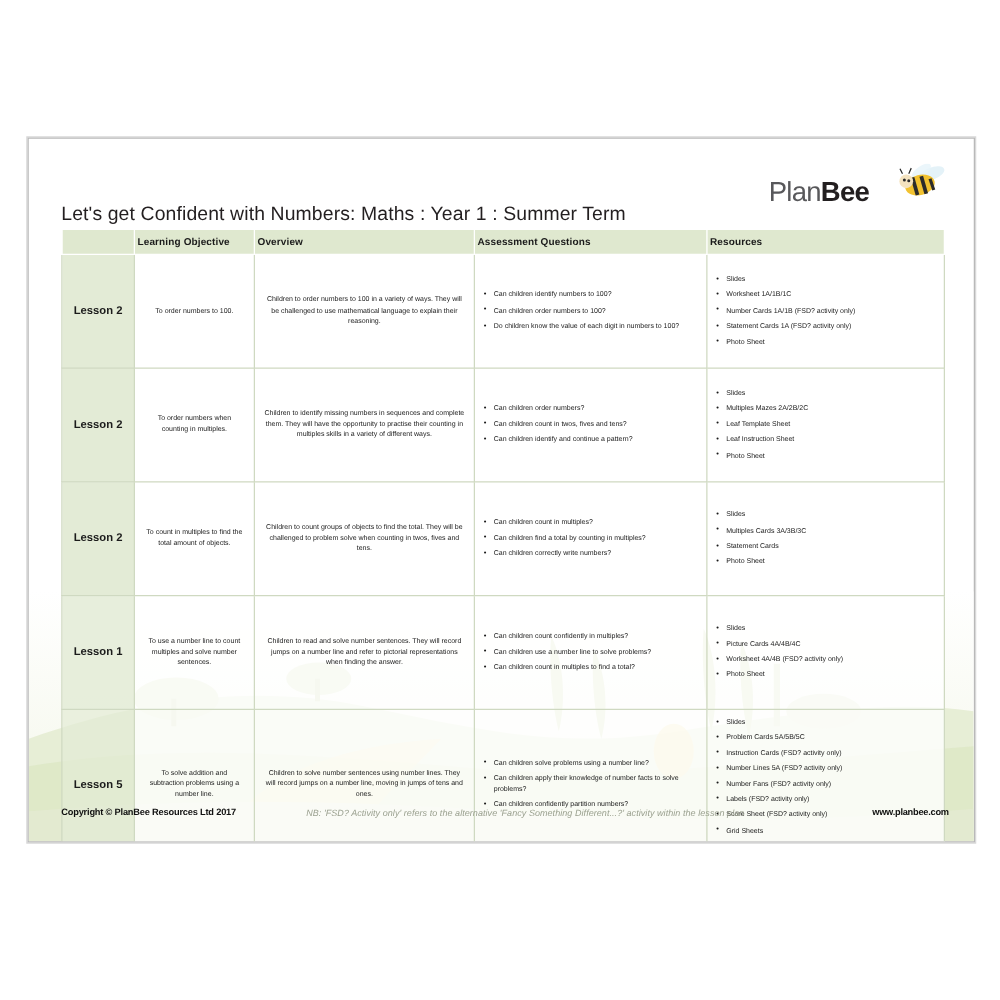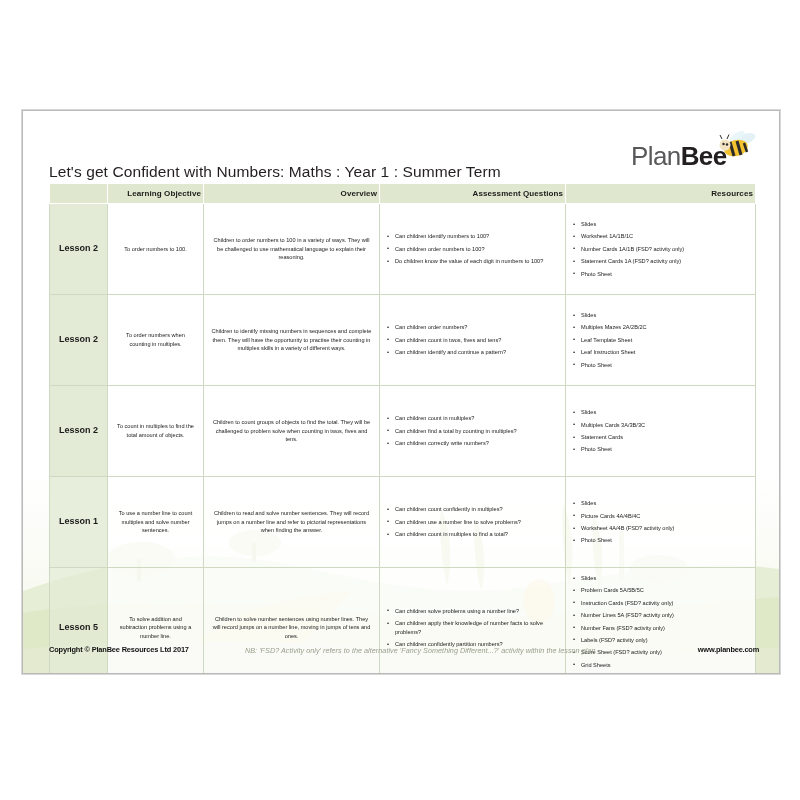--- a/index.html
+++ b/index.html
@@ -46,22 +46,22 @@
     color:#231f20;
     letter-spacing:.1px;
     white-space:nowrap;
     margin-top:24px;
   }
   .brand{
     position:absolute;right:6px;top:0;
     width:140px;height:44px;
   }
   .brand-word{
-    position:absolute;left:16px;top:8px;
-    font-size:26px;
+    position:absolute;left:0;top:8px;
+    font-size:22px;
     color:#58585b;
     letter-spacing:-.6px;
     font-weight:400;
   }
   .brand-word b{color:#231f20;font-weight:700;}
   .brand-bee{position:absolute;right:-2px;top:-2px;}
 
   
   .plan-table{
     position:absolute;
@@ -70,21 +70,21 @@
     border-collapse:collapse;
     table-layout:fixed;
   }
   .plan-table th{
     background:#dfe8cf;
     border:1px solid #ffffff;
     color:#1b1b1b;
     font-size:8px;
     font-weight:700;
     padding:5px 2px;
-    text-align:right;
+    text-align:left;
     letter-spacing:.1px;
   }
   .plan-table td{
     border:1px solid #cfd9c1;
     vertical-align:middle;
     background:rgba(255,255,255,0.84);
     padding:6px 7px;
     font-size:5.6px;
     line-height:1.55;
     color:#1b1b1b;

